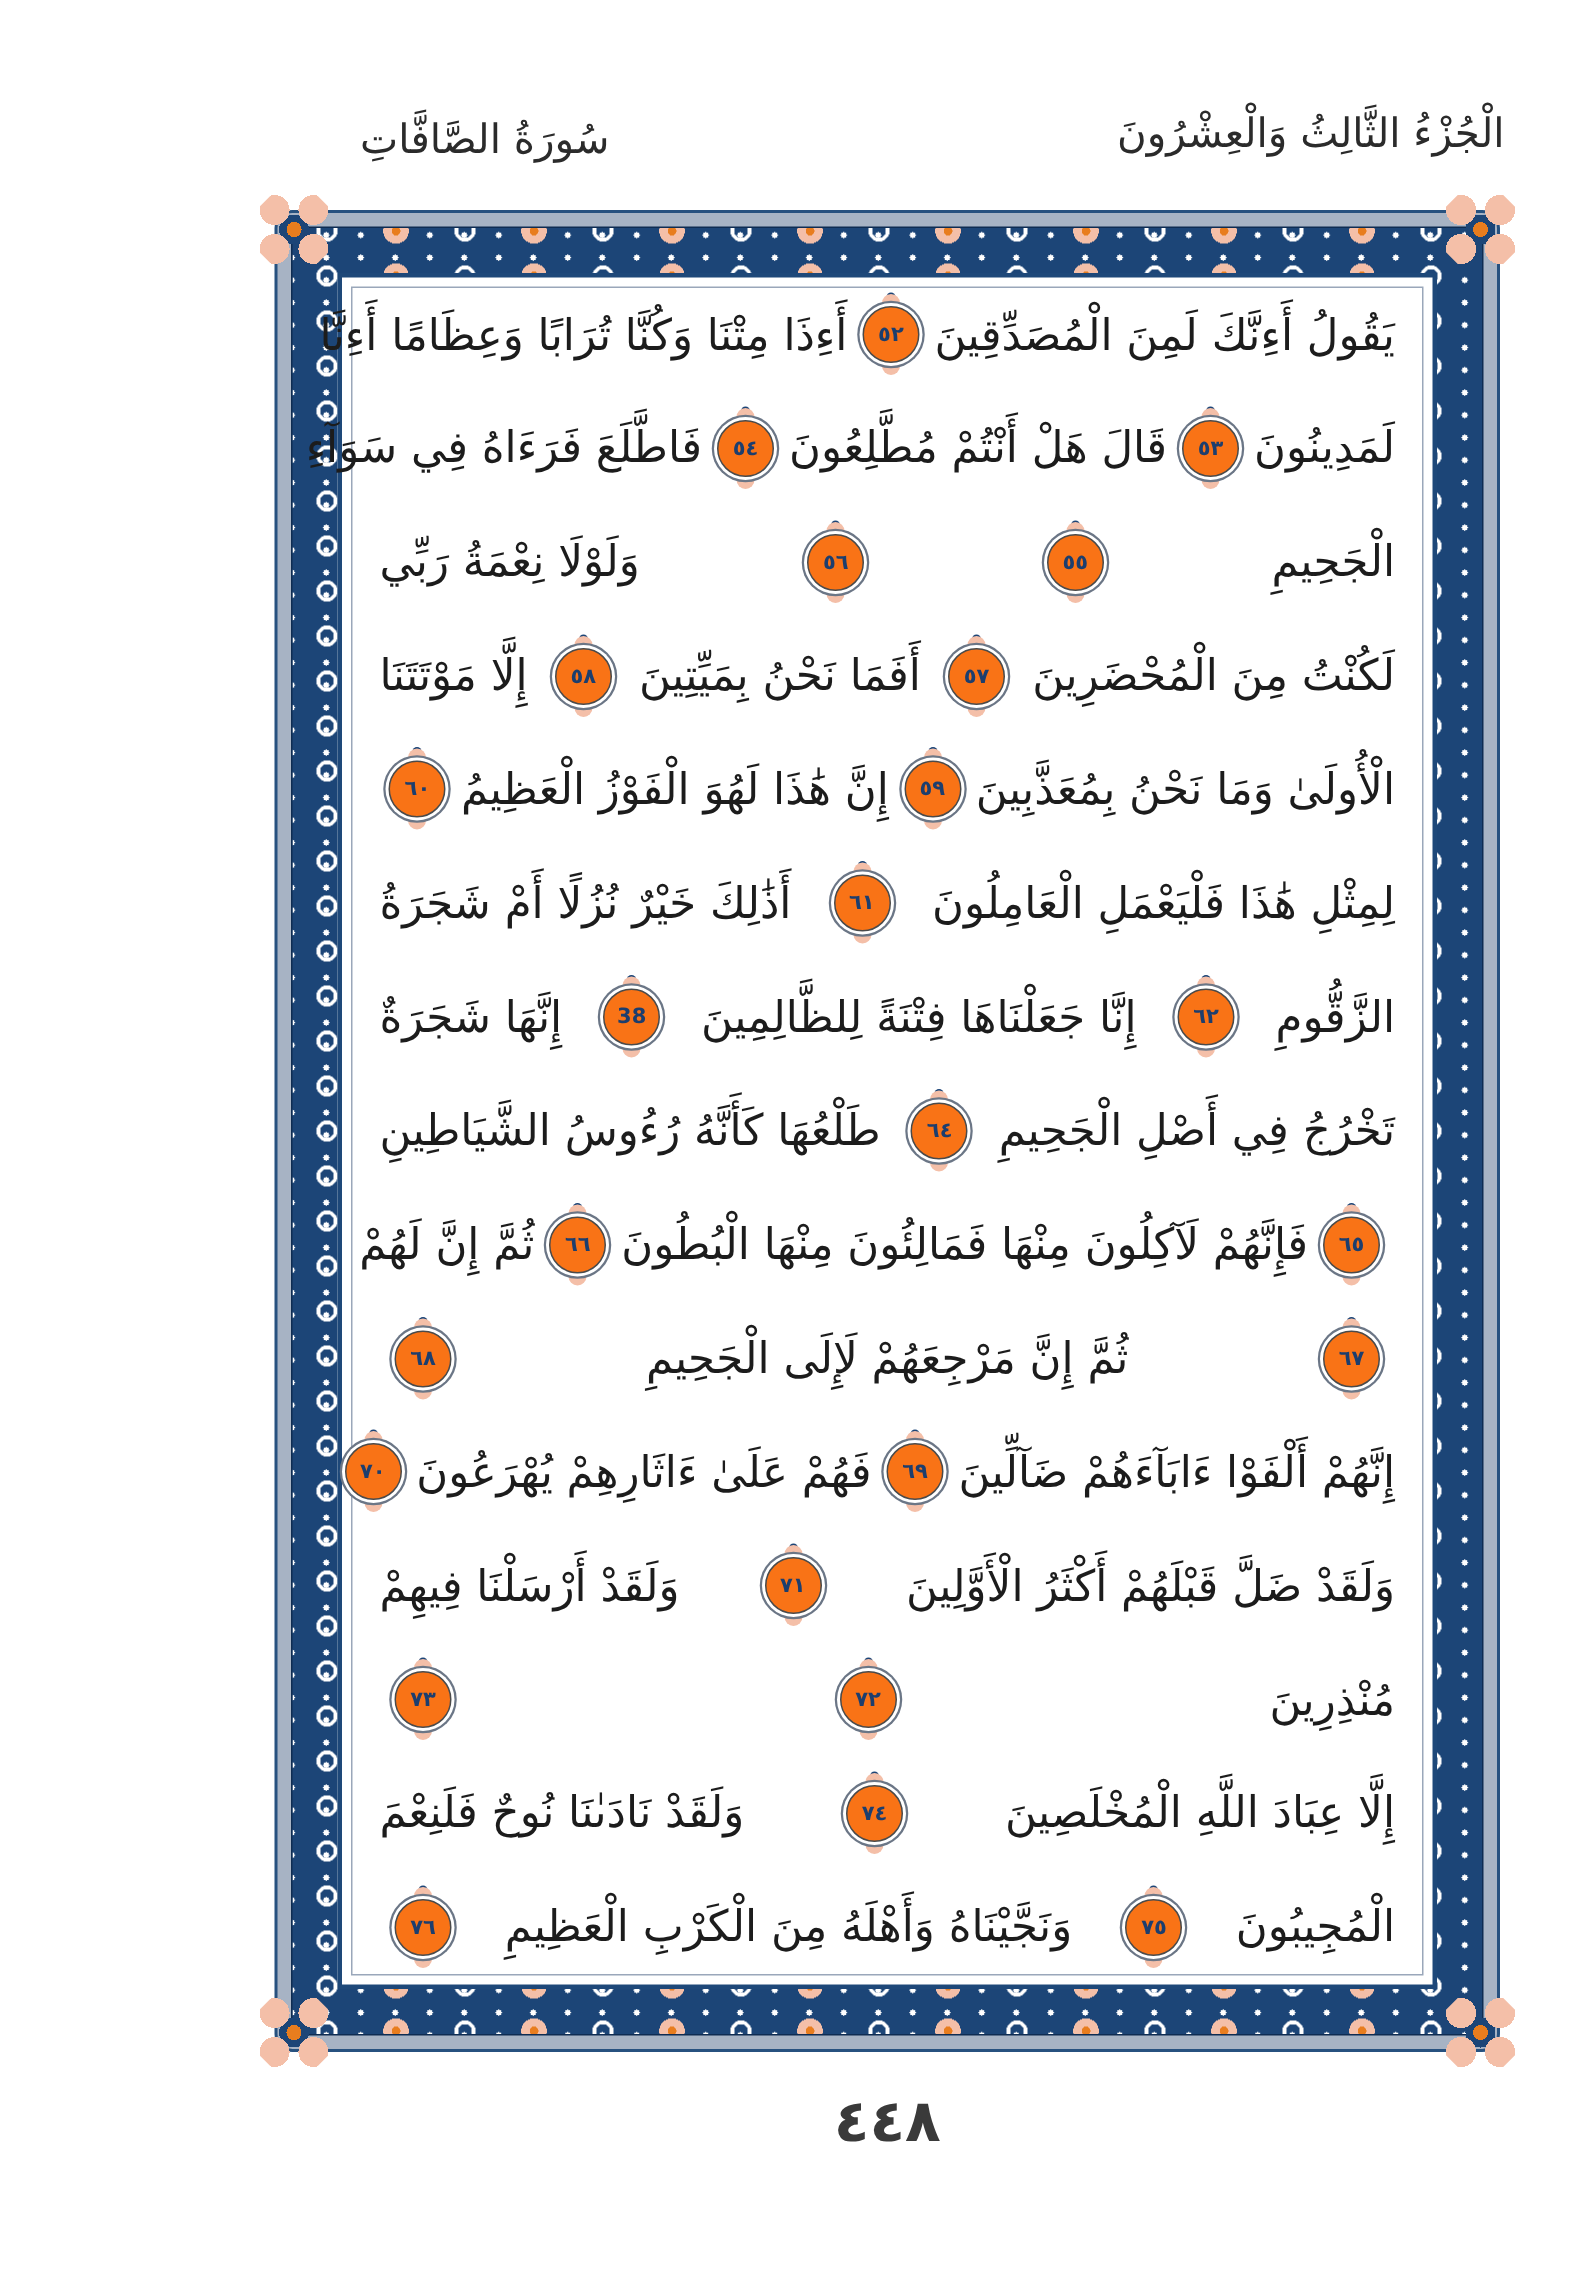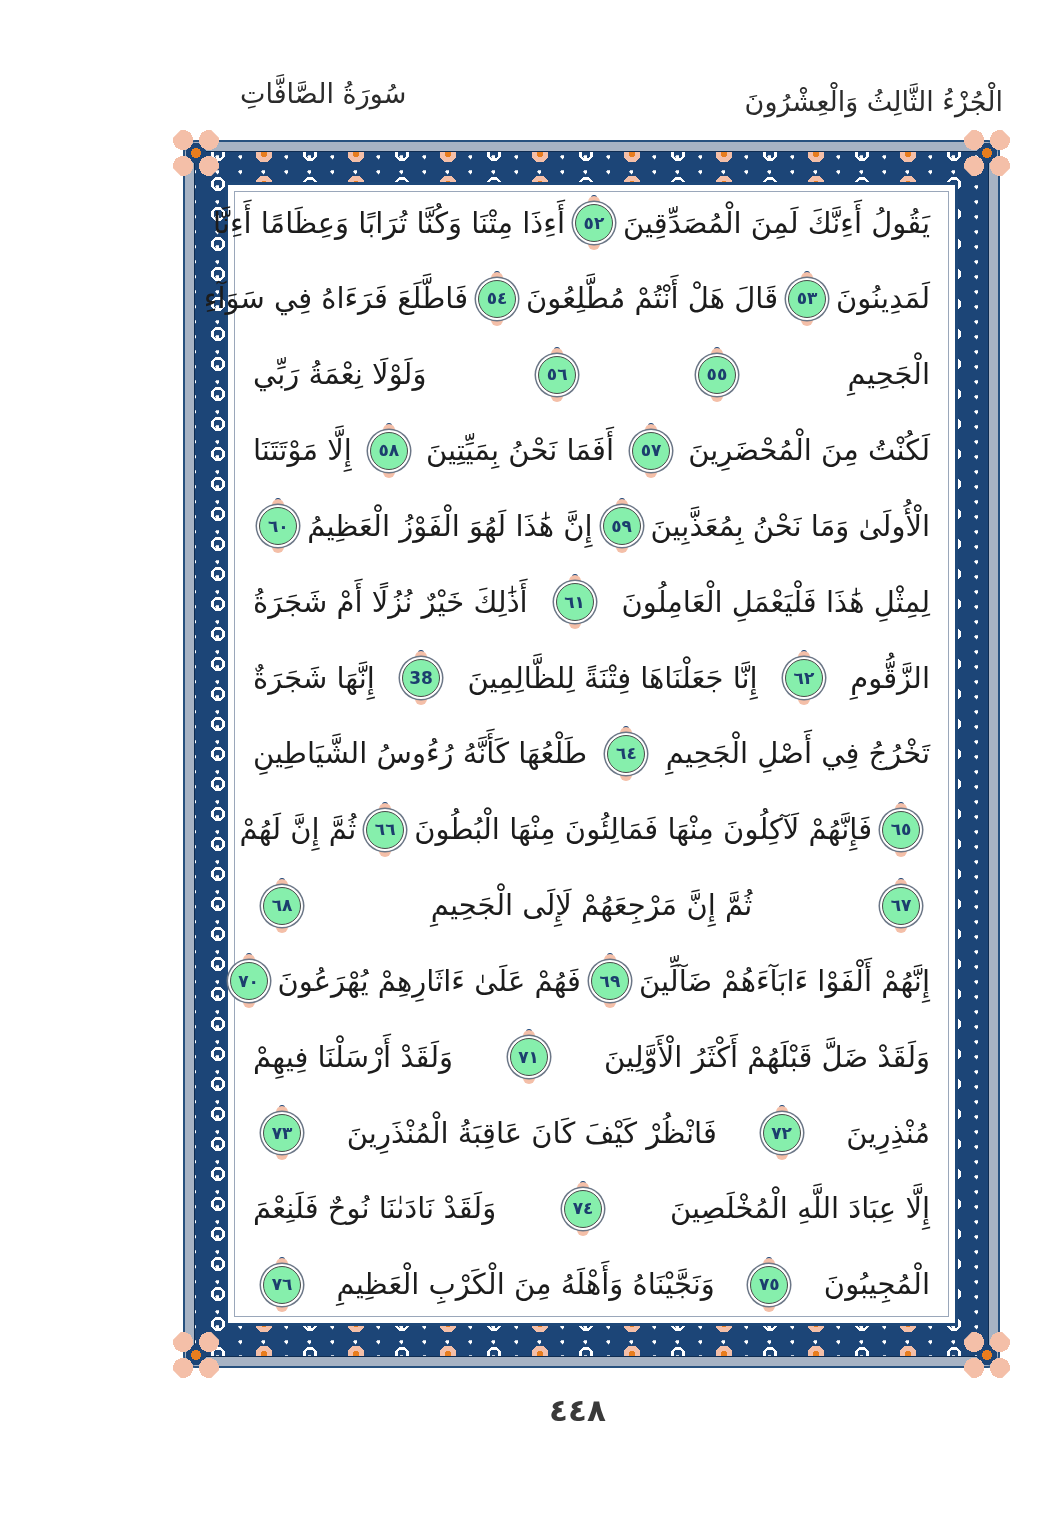--- a/index.html
+++ b/index.html
@@ -1,21 +1,21 @@
 <!DOCTYPE html>
 <html lang="ar"><head>
 <meta charset="utf-8">
 <style>
   html,body{margin:0;padding:0;}
   body{
     width:1063px;height:1520px;position:relative;background:#ffffff;
     font-family:"DejaVu Sans", sans-serif;overflow:hidden;
   }
   
-  .hdr{position:absolute;top:86px;font-size:27px;color:#2b2b2b;direction:rtl;letter-spacing:0;}
+  .hdr{position:absolute;top:74px;font-size:27px;color:#2b2b2b;direction:rtl;letter-spacing:0;}
   .hdr-juz{right:60px;}
   .hdr-surah{left:192px;top:78px;margin-left:48px;}
   
   .frame{
     position:absolute;left:183px;top:140px;width:817px;height:1228px;box-sizing:border-box;
     background:#a7b3c4;border:2px solid #27517f;border-radius:12px;padding:9px;
   }
   .band{
     width:100%;height:100%;box-sizing:border-box;padding:30px;border:1px solid #0e2c52;border-radius:4px;
     background-color:#1c4577;
@@ -51,30 +51,30 @@
     height:100%;display:flex;flex-direction:column;justify-content:space-between;direction:rtl;
   }
   .quran-line{
     display:flex;justify-content:space-between;align-items:center;direction:rtl;
     font-size:29px;color:#1c1c1c;line-height:1.0;white-space:nowrap;
   }
   .ayah-text{direction:rtl;unicode-bidi:embed;}
   .verse-marker{
     display:inline-flex;align-items:center;justify-content:center;flex:0 0 auto;
     width:36px;height:36px;border-radius:50%;
-    background:#86efac;color:#1c3e6e;font-size:17px;font-weight:bold;
+    background:#f97316;color:#1c3e6e;font-size:14px;font-weight:bold;
     border:1.5px solid #4a4a4a;margin:0 10px;
     box-shadow:0 0 0 2px #ffffff, 0 0 0 3.5px #6b7686,
                0 -21px 0 -13px #f4bfa8, 0 21px 0 -13px #f4bfa8,
                0 -25px 0 -16px #1c4577;
   }
   
   .page-number{
-    position:absolute;left:169px;top:1392px;width:817px;text-align:center;
-    font-size:31px;color:#3a3a3a;font-weight:bold;
+    position:absolute;left:183px;top:1392px;width:817px;text-align:center;
+    font-size:39px;color:#3a3a3a;font-weight:bold;
   }
 </style>
 </head>
 <body>
 
 <div class="hdr hdr-juz">الْجُزْءُ الثَّالِثُ وَالْعِشْرُونَ</div>
 <div class="hdr hdr-surah">سُورَةُ الصَّافَّاتِ</div>
 
 <div class="frame">
   <div class="corner tl"></div>
@@ -151,21 +151,20 @@
               <span class="verse-marker">٧٠</span>
             </div>
             <div class="quran-line">
               <span class="ayah-text">وَلَقَدْ ضَلَّ قَبْلَهُمْ أَكْثَرُ الْأَوَّلِينَ</span>
               <span class="verse-marker">٧١</span>
               <span class="ayah-text">وَلَقَدْ أَرْسَلْنَا فِيهِمْ</span>
             </div>
             <div class="quran-line">
               <span class="ayah-text">مُنْذِرِينَ</span>
               <span class="verse-marker">٧٢</span>
-              <span class="ayah-text">فَانْظُرْ كَيْفَ كَانَ عَاقِبَةُ الْمُنْذَرِينَ</span>
               <span class="verse-marker">٧٣</span>
             </div>
             <div class="quran-line">
               <span class="ayah-text">إِلَّا عِبَادَ اللَّهِ الْمُخْلَصِينَ</span>
               <span class="verse-marker">٧٤</span>
               <span class="ayah-text">وَلَقَدْ نَادَىٰنَا نُوحٌ فَلَنِعْمَ</span>
             </div>
             <div class="quran-line">
               <span class="ayah-text">الْمُجِيبُونَ</span>
               <span class="verse-marker">٧٥</span>

